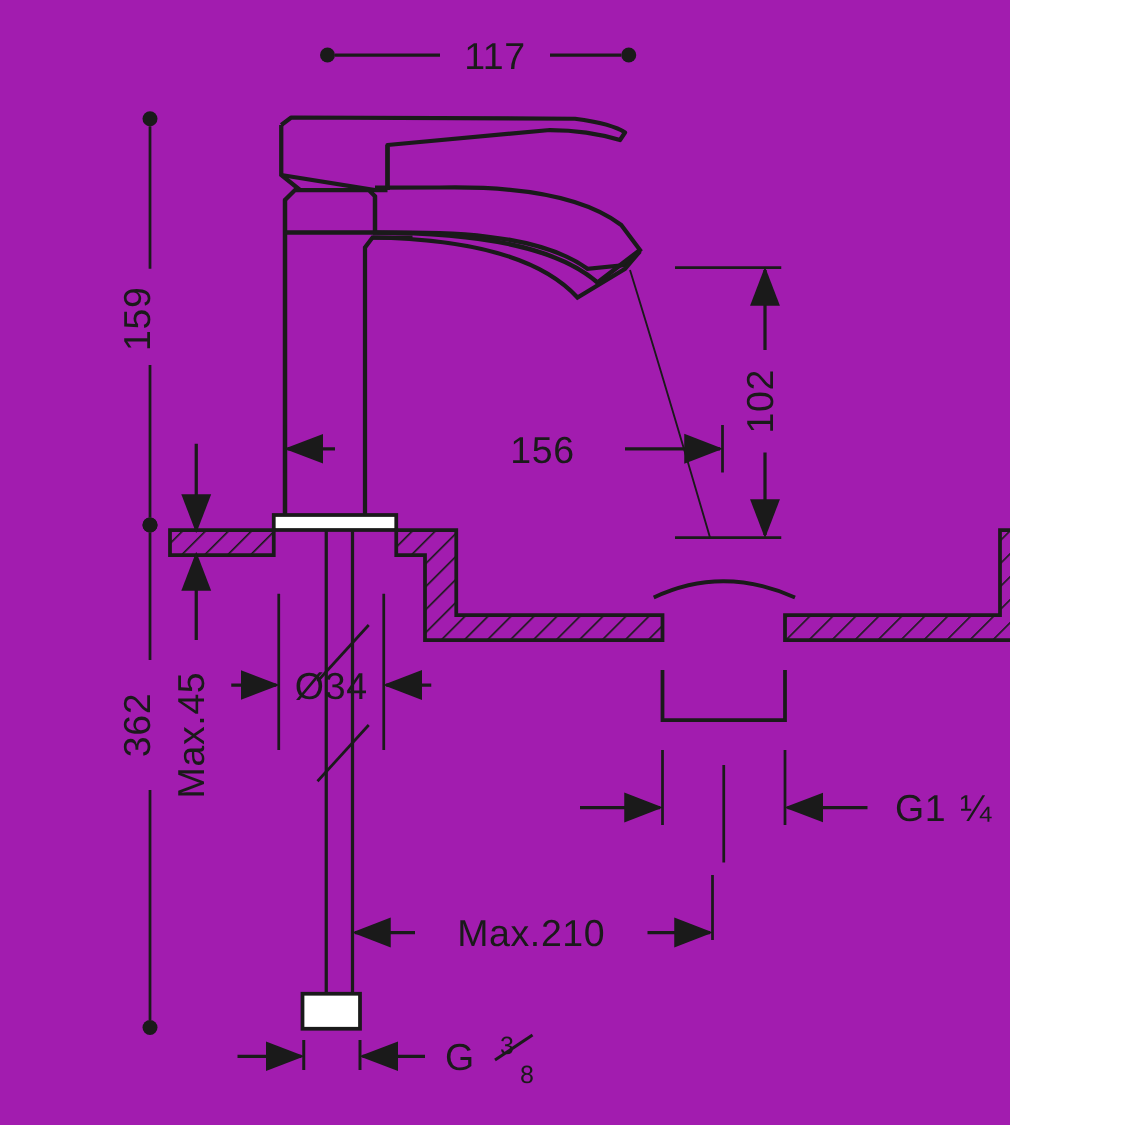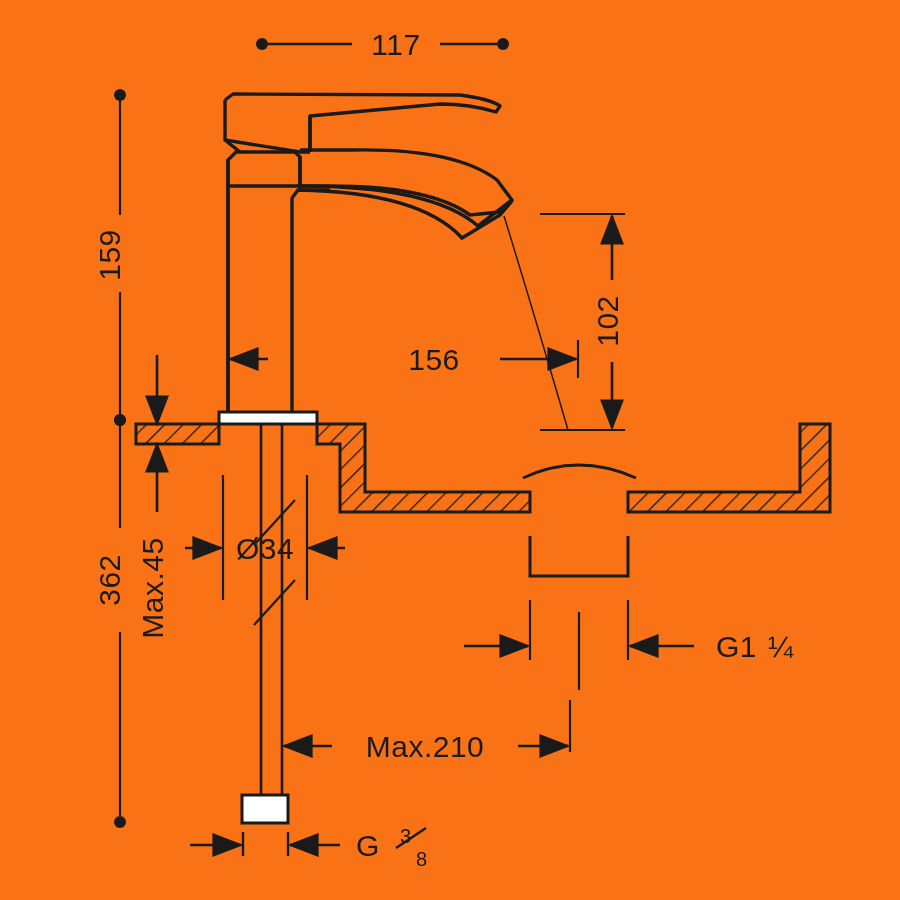--- a/index.html
+++ b/index.html
@@ -5,23 +5,23 @@
   html, body {
     margin: 0;
     padding: 0;
     background: #ffffff;
   }
   body {
     font-family: "Liberation Sans", sans-serif;
   }
   #stage {
     position: relative;
-    width: 900px;
+    width: 808px;
     height: 900px;
-    background: #f97316;
+    background: #a21caf;
     overflow: hidden;
   }
   #stage svg {
     position: absolute;
     left: 0;
     top: 0;
   }
   .dimtext {
     font-family: "Liberation Sans", sans-serif;
     font-size: 30px;

